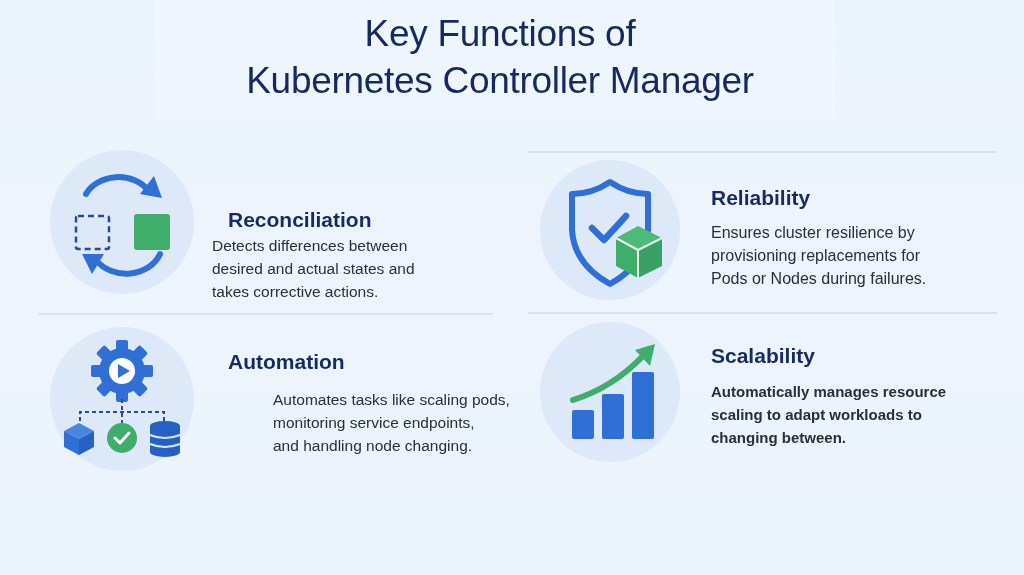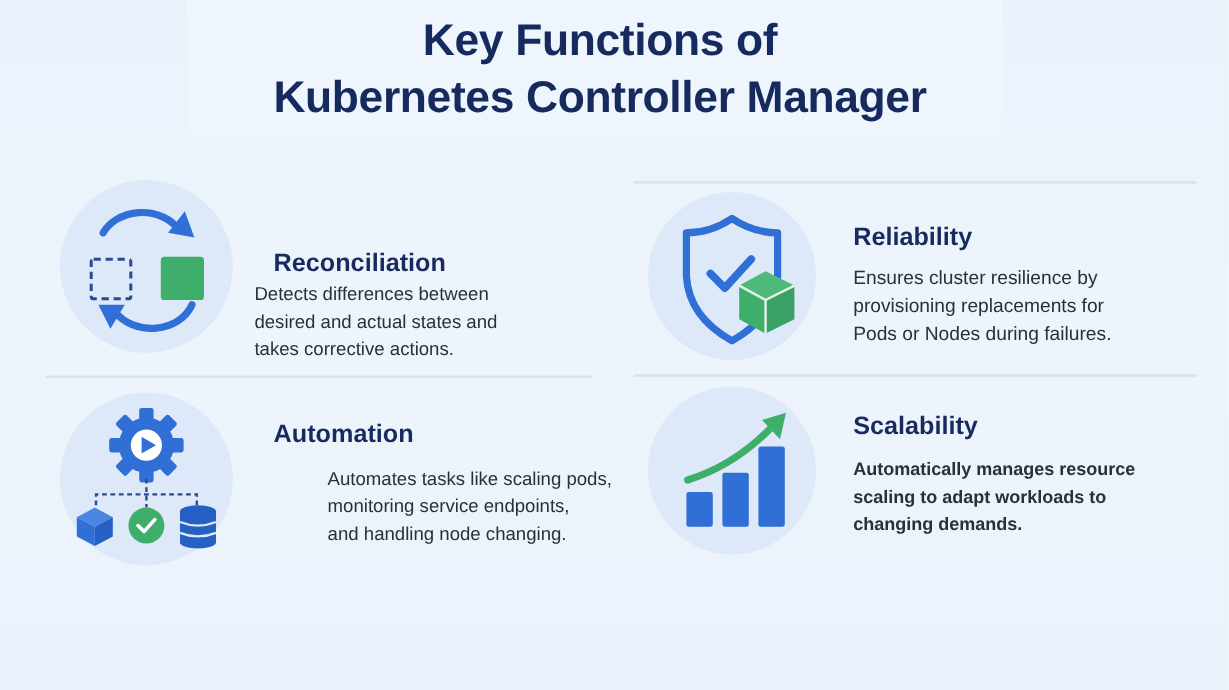--- a/index.html
+++ b/index.html
@@ -8,21 +8,21 @@
       background: linear-gradient(180deg, #eaf2fb 0%, #edf4fc 50%, #eaf2fb 100%);
       font-family: "Liberation Sans", "DejaVu Sans", sans-serif;
       position: relative;
     }
     .banner {
       position: absolute; left: 155px; top: 0; width: 680px; height: 118px;
       background: #eef5fd;
     }
     .title {
       position: absolute; left: 0; top: 10px; width: 1000px;
-      text-align: center; color: #162a5e; font-weight: bold;
+      text-align: center; color: #162a5e; font-weight: normal;
       font-size: 37px; line-height: 47px; letter-spacing: -0.3px;
     }
     .title span { display: block; }
     .divider {
       position: absolute; height: 2px; background: #d8e1ec;
     }
     .card { position: absolute; }
     .icon-circle {
       position: absolute; border-radius: 50%;
       background: #dde9f8;
@@ -149,15 +149,15 @@
       <rect x="62" y="72" width="22" height="45" rx="2" fill="#2f6fd6"></rect>
       <rect x="92" y="50" width="22" height="67" rx="2" fill="#2f6fd6"></rect>
       <path d="M33 78 Q72 66 103 34" fill="none" stroke="#3fae6a" stroke-width="6" stroke-linecap="round"></path>
       <polygon points="95,28 115,22 110,44" fill="#3fae6a"></polygon>
     </svg>
   </div>
   <div class="card-title" style="left:711px; top:344px;">Scalability</div>
   <div class="card-desc" style="left:711px; top:380px; font-size:15px; line-height:23px;font-weight:bold;">
     <span>Automatically manages resource</span>
     <span>scaling to adapt workloads to</span>
-    <span>changing demands.</span>
+    <span>changing between.</span>
   </div>
 </div>
 
 </body></html>

